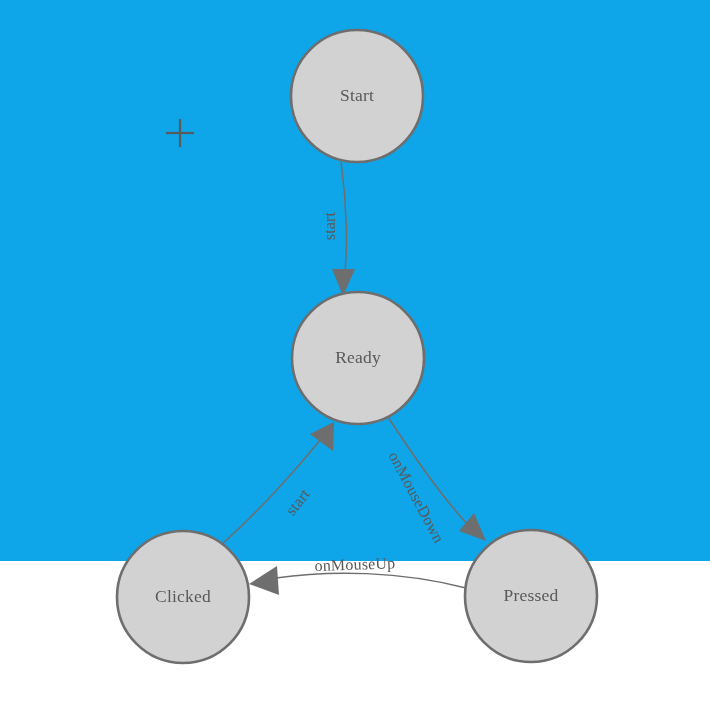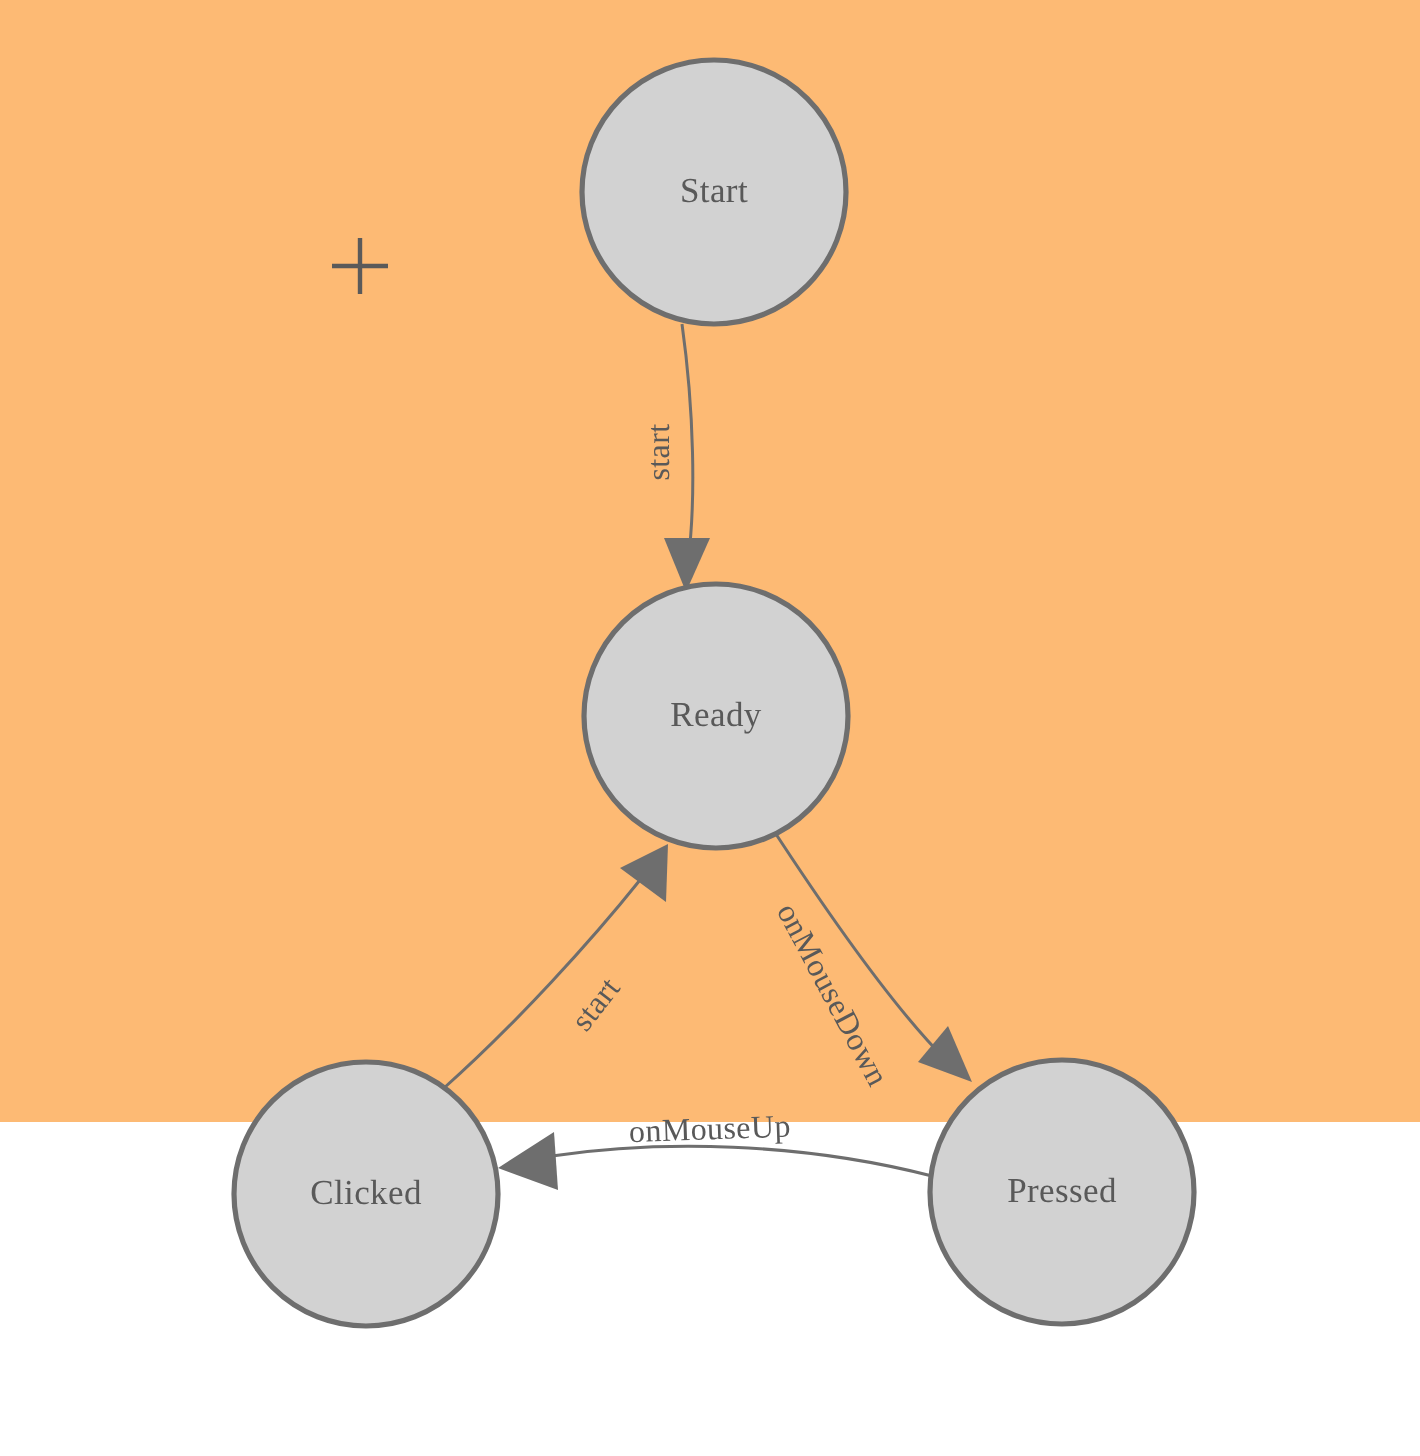--- a/index.html
+++ b/index.html
@@ -11,21 +11,21 @@
   body {
     width: 710px;
     height: 728px;
     overflow: hidden;
     font-family: "Liberation Serif", "DejaVu Serif", serif;
   }
   #canvas-root {
     position: relative;
     width: 710px;
     height: 561px;
-    background: #fdba74;
+    background: #0ea5e9;
   }
   #diagram-svg {
     position: absolute;
     top: 0;
     left: 0;
     width: 710px;
     height: 728px;
     display: block;
   }
   .node-circle {

